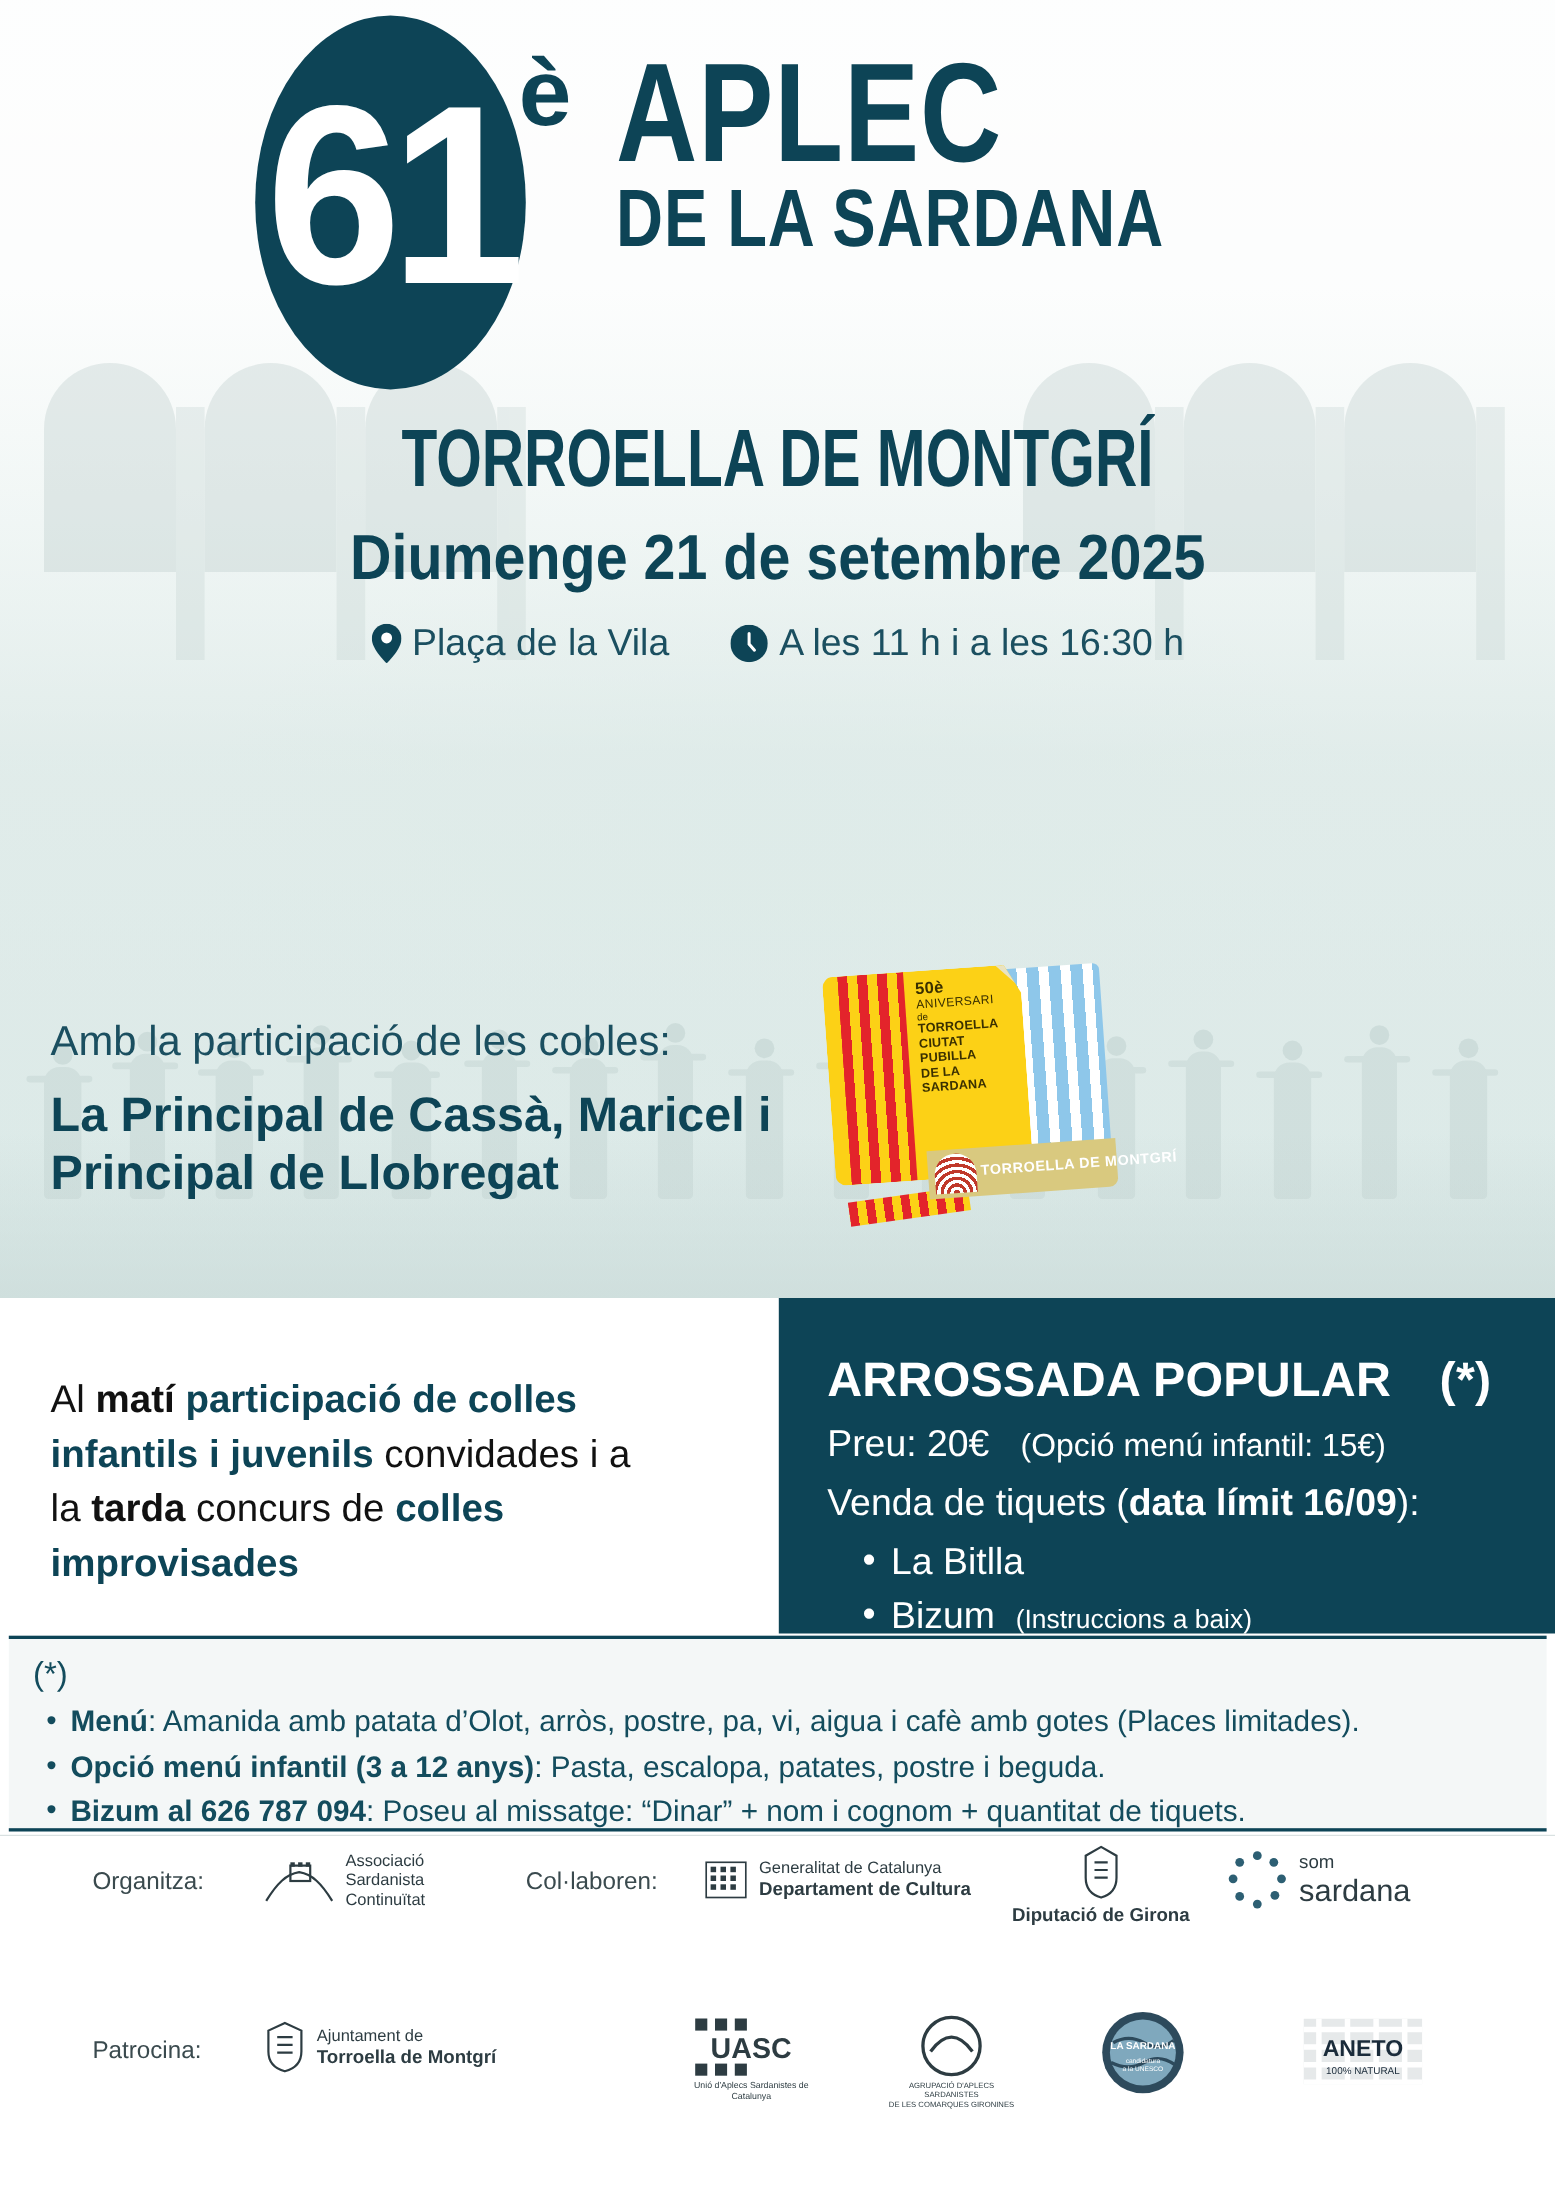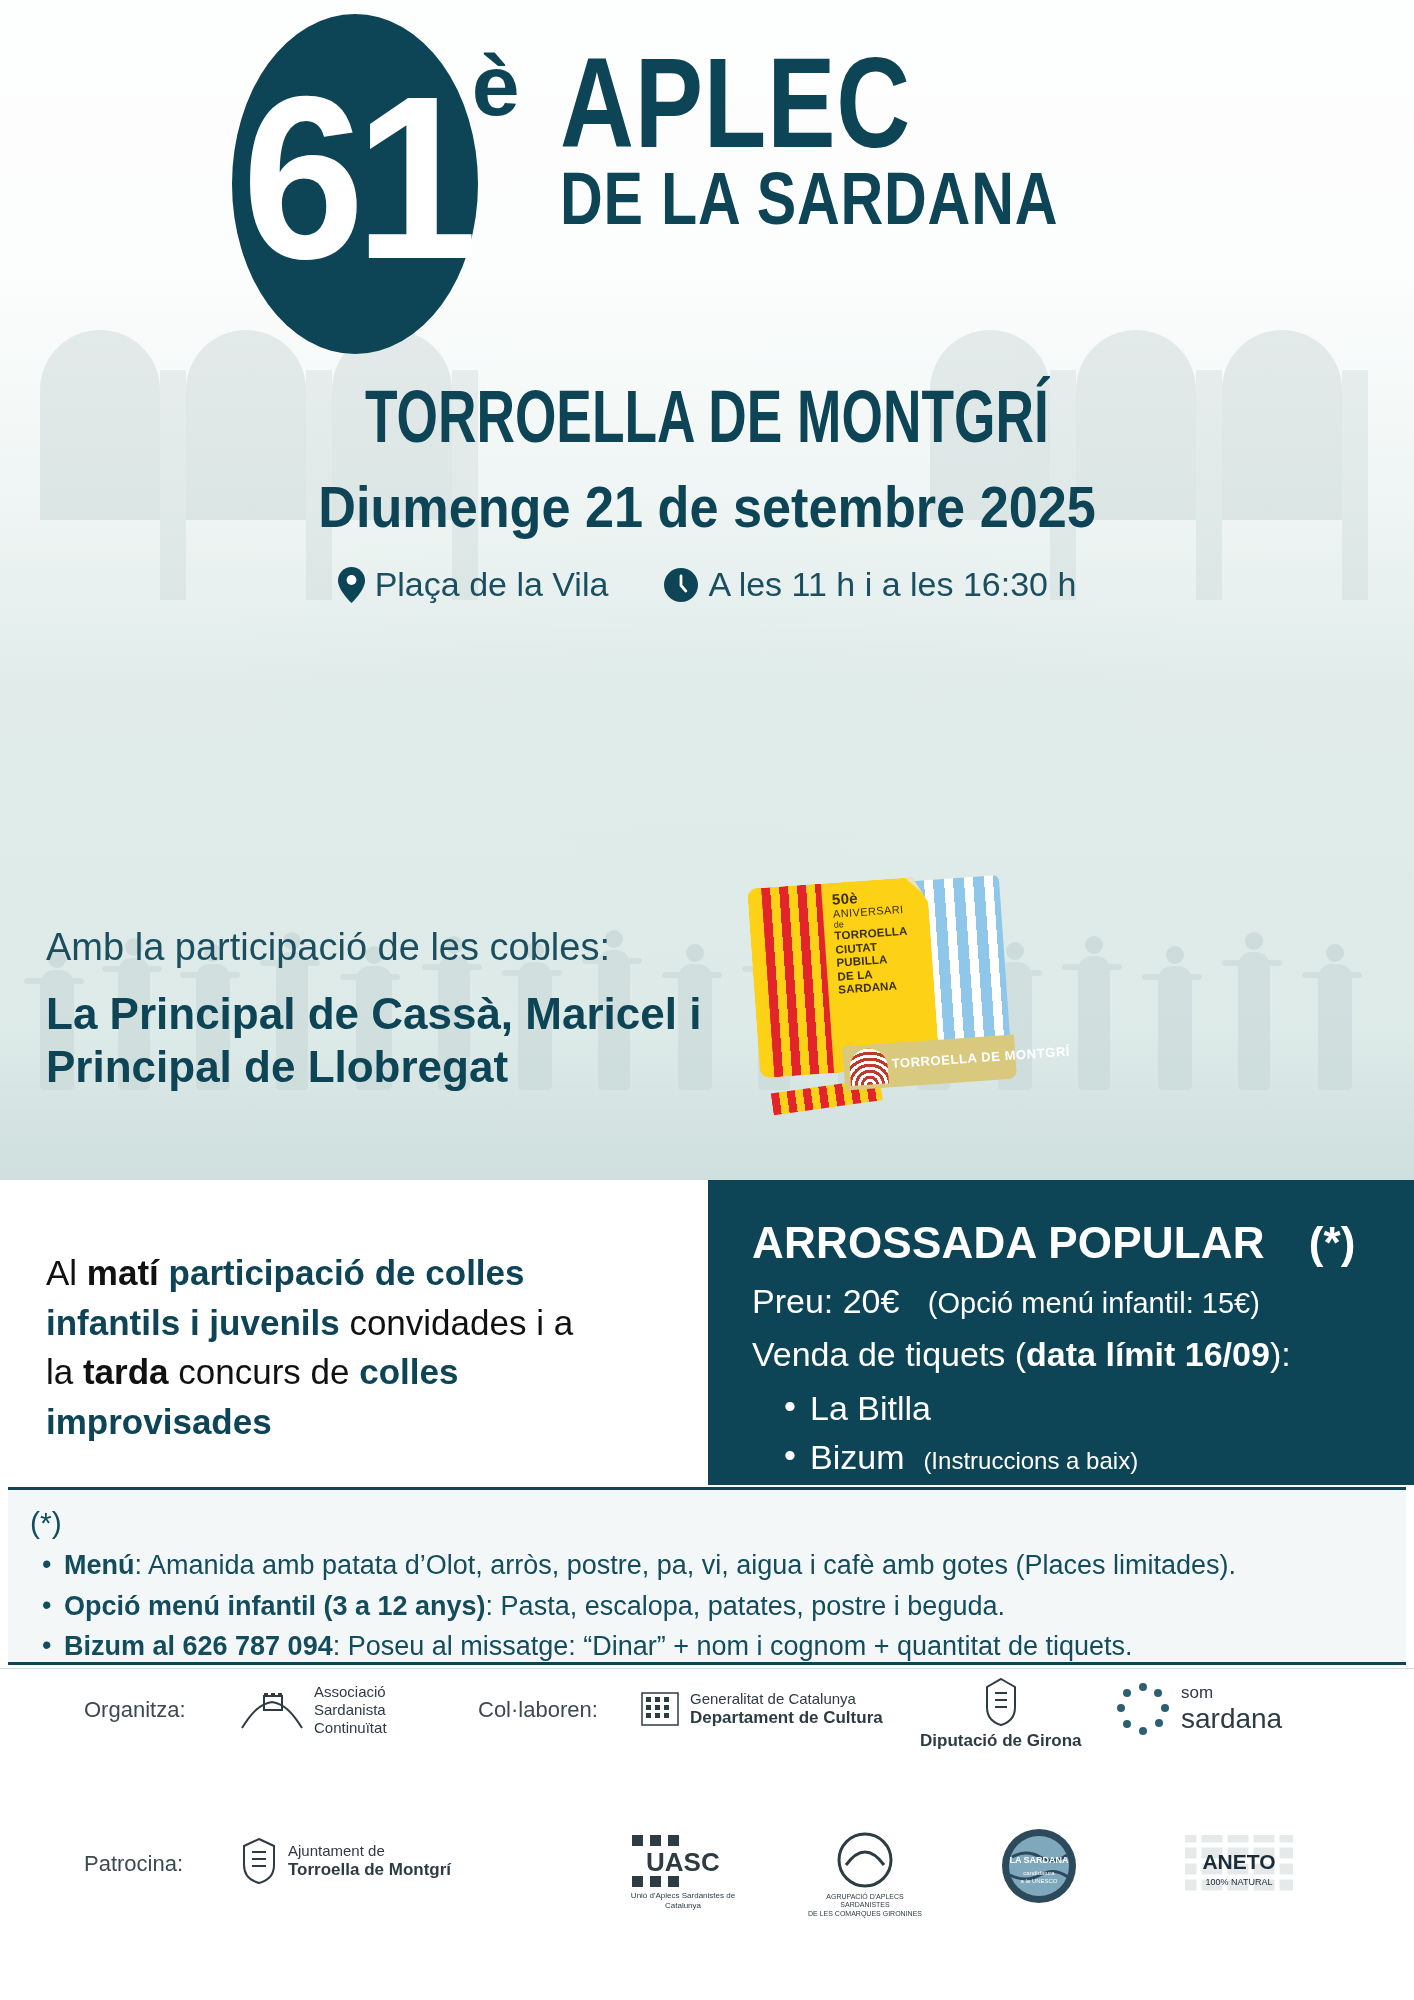--- a/index.html
+++ b/index.html
@@ -214,21 +214,21 @@
   .mid { position: absolute; left: 0; top: 1180px; width: 1248px; height: 305px; }
   .mid-left {
     position: absolute; left: 46px; top: 68px; width: 545px;
     font-size: 35px; line-height: 1.42; color: #111;
   }
   .b-dark { font-weight: bold; color: #111; }
   .b-teal { font-weight: bold; color: #0d4456; }
   .arross {
     position: absolute; left: 708px; top: 0; width: 706px; height: 305px;
     background: #0d4456; color: #fff;
-    padding: 38px 30px 0 44px;
+    padding: 50px 30px 0 44px;
   }
   .arross-title {
     font-size: 44px; font-weight: bold; letter-spacing: .2px;
     display: flex; align-items: baseline; gap: 44px;
   }
   .arross-line { font-size: 34px; margin-top: 14px; }
   .arross-sub { font-size: 29px; }
   .arross-list { list-style: none; margin-top: 10px; padding-left: 58px; }
   .arross-list li {
     font-size: 34px; line-height: 1.45; position: relative;

